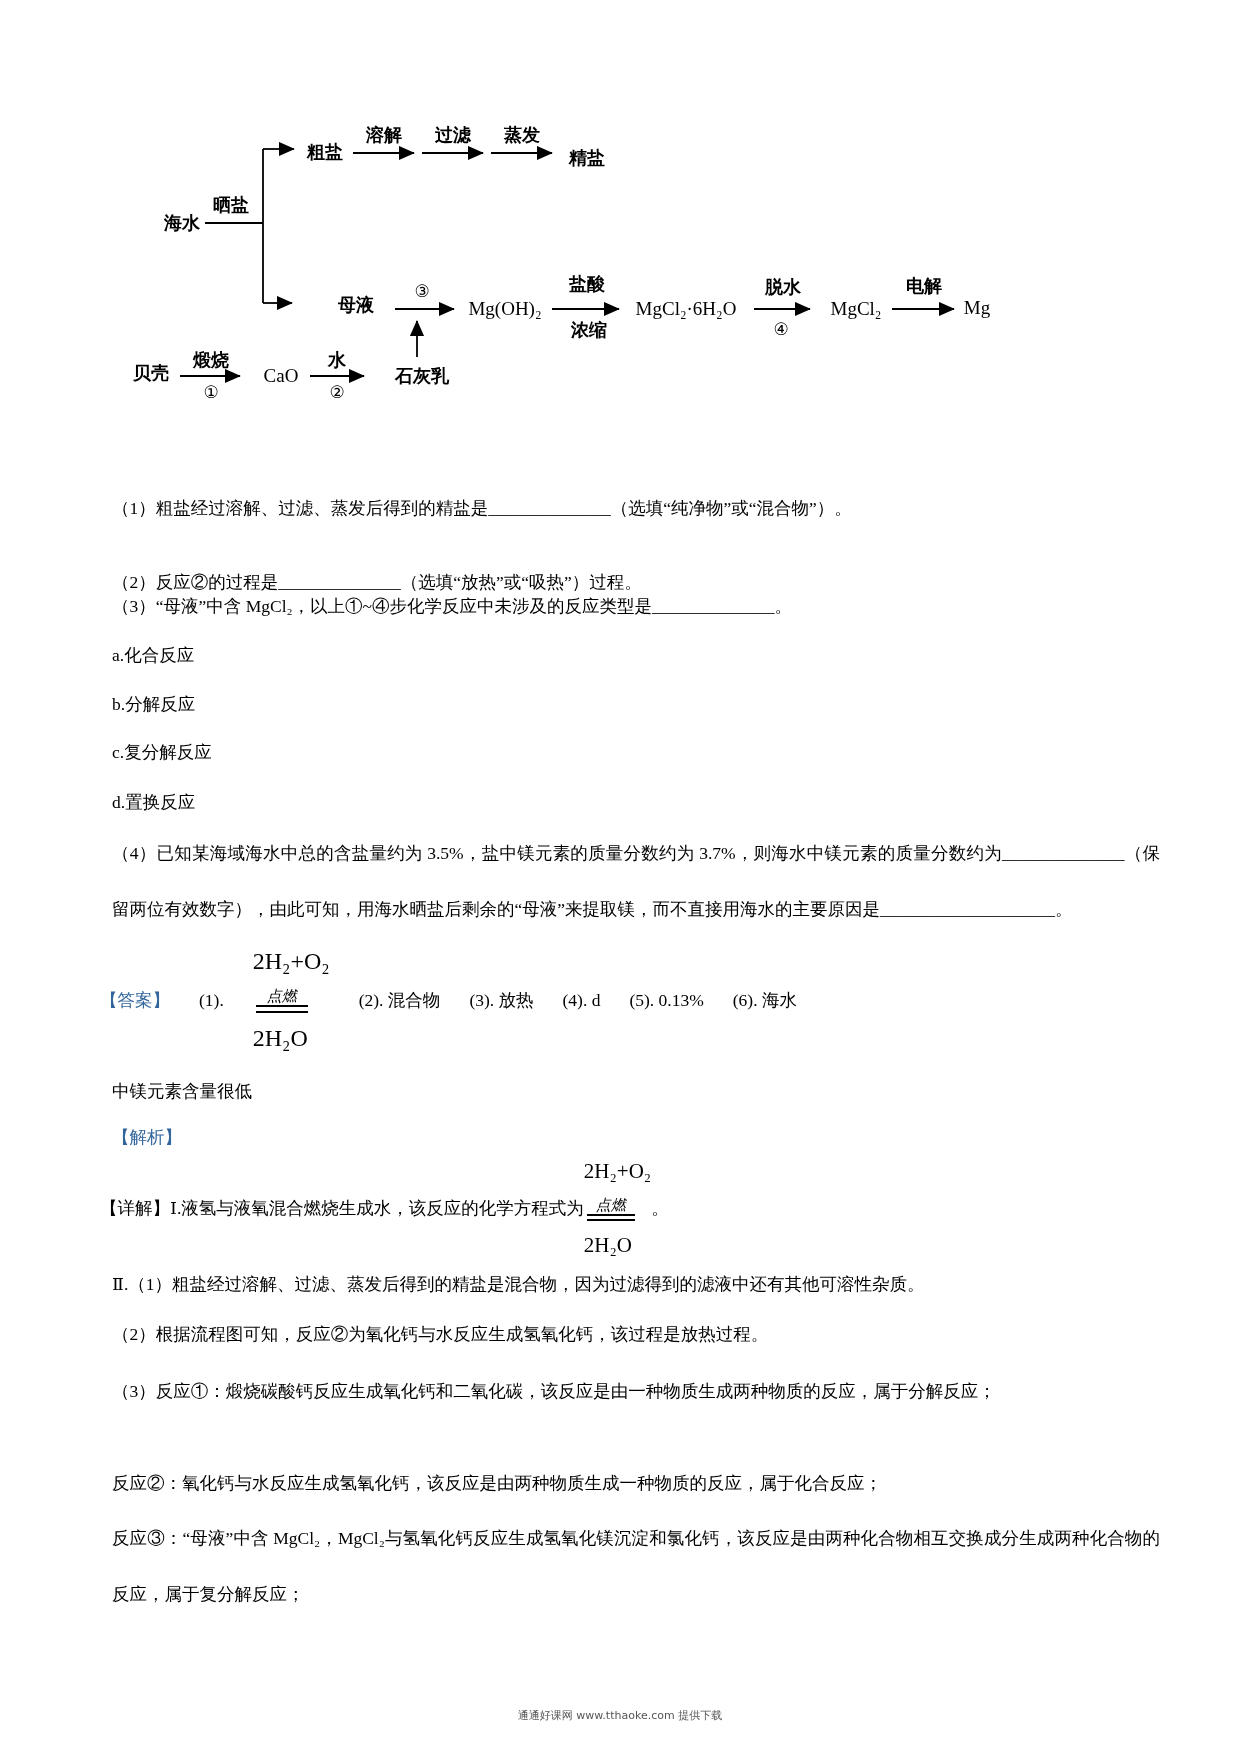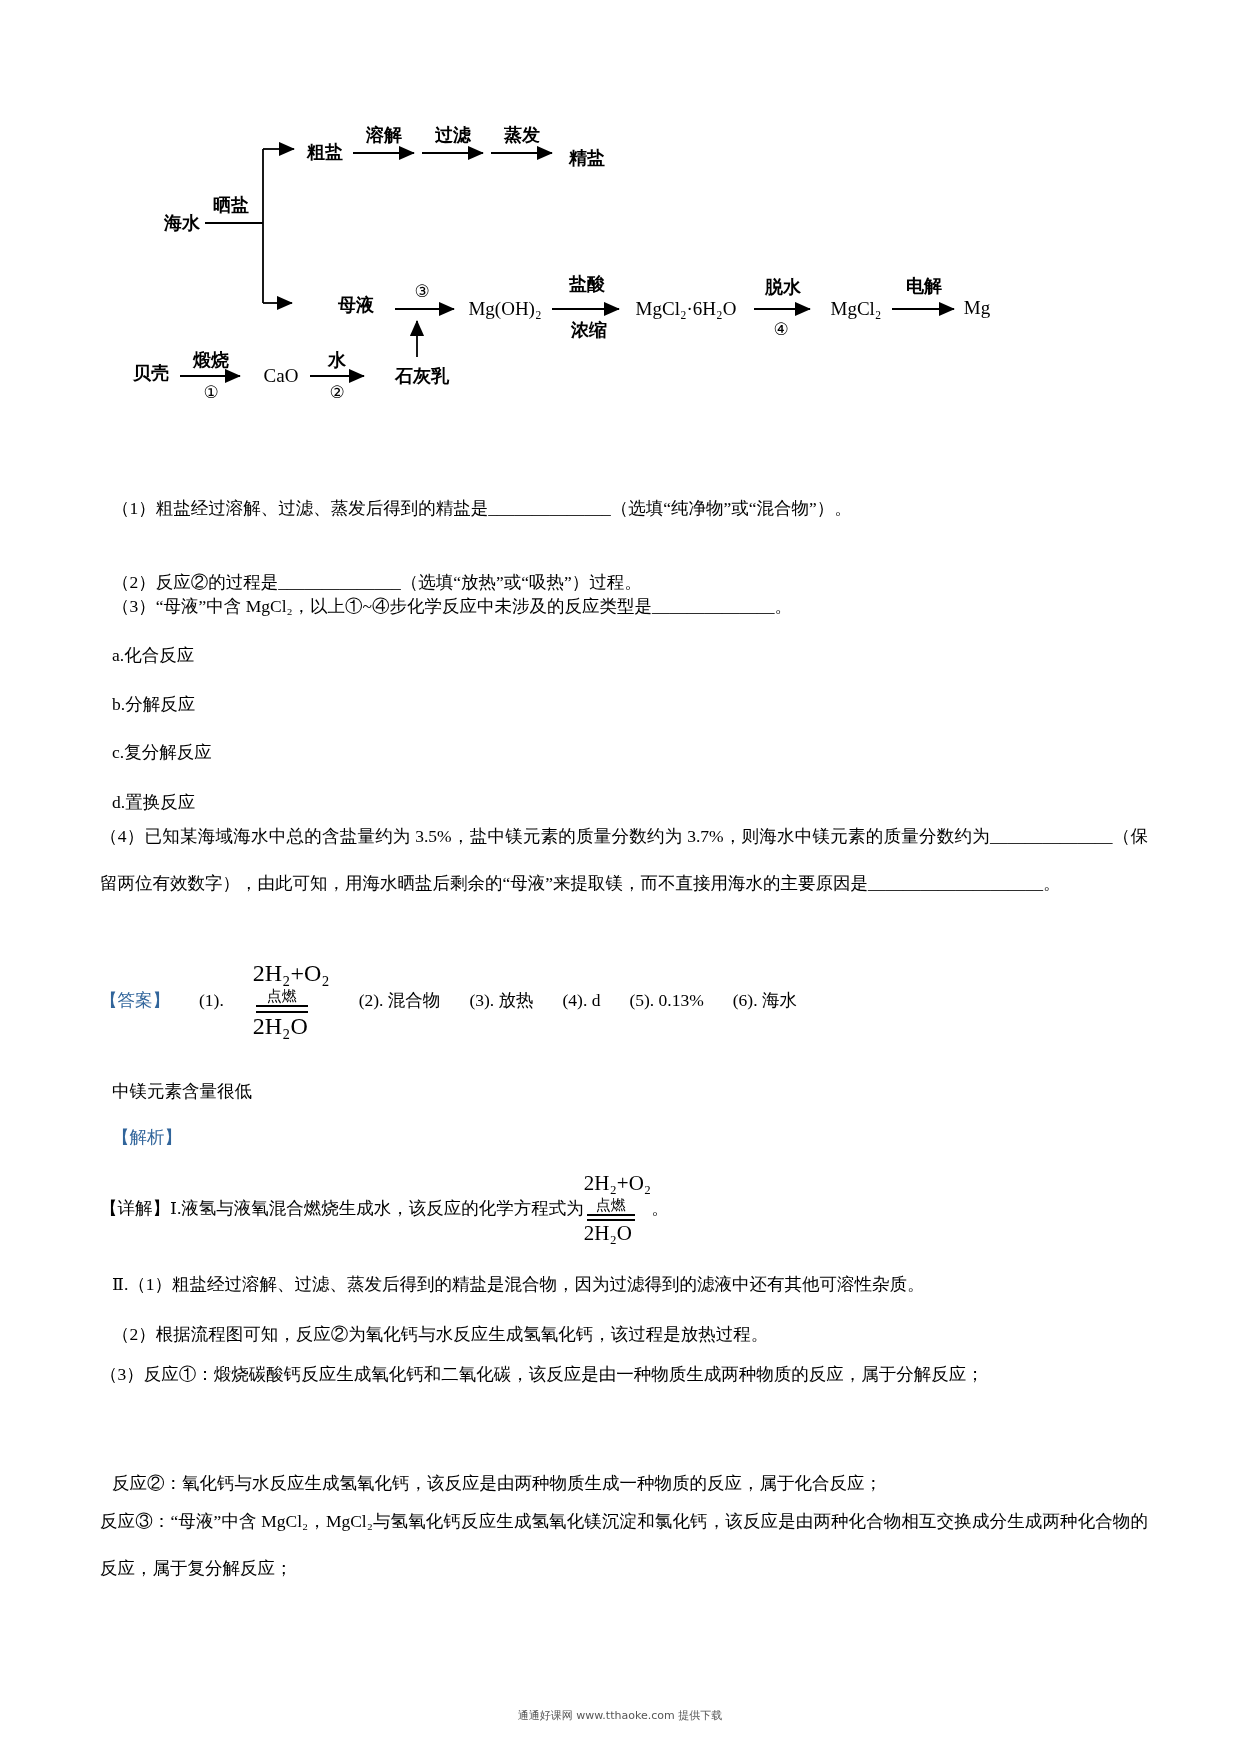--- a/index.html
+++ b/index.html
@@ -8,22 +8,22 @@
     font-family:"Liberation Serif","DejaVu Serif",serif;
     color:#000;
   }
   .page { position:relative; width:1240px; height:1754px; overflow:hidden; background:#fff; }
 
   .line {
     position:absolute; left:100px; width:1048px; margin:12px;
     font-size:17.5px; line-height:45px; white-space:nowrap;
   }
   .para {
-    position:absolute; left:100px; width:1048px; margin:0;
-    font-size:17.5px; line-height:47px; text-align:justify;
+    position:absolute; left:100px; width:1048px; margin:12px;
+    font-size:17.5px; line-height:56px; text-align:justify;
   }
   .blue { color:#31659B; }
 
   .flow { position:absolute; left:100px; top:85px; }
   .flow text { fill:#000; }
   .flow .cn { font-family:"DejaVu Sans","Liberation Sans",sans-serif; font-size:18px; font-weight:bold; }
   .flow .num { font-family:"DejaVu Sans","Liberation Sans",sans-serif; font-size:17px; font-weight:normal; }
   .flow .chem { font-family:"Liberation Serif","DejaVu Serif",serif; font-size:19px; }
   .flow line, .flow path.wire { stroke:#000; stroke-width:1.8; fill:none; }
 
@@ -31,21 +31,21 @@
     position:absolute; left:100px; top:965px; width:1075px; height:70px;
     display:flex; align-items:center; gap:29px; font-size:17.5px;
   }
   .detail-row {
     position:absolute; left:100px; top:1176px; width:1075px; height:64px;
     display:flex; align-items:center; font-size:17.5px;
   }
   .equation { display:inline-flex; align-items:flex-start; font-family:"Liberation Serif","DejaVu Serif",serif;flex-direction:column; }
   .eq-lg { font-size:24px; }
   .eq-md { font-size:21px; }
-  .eq-cond { display:inline-flex; flex-direction:column; align-items:center; margin:0 3px; }
+  .eq-cond { display:inline-flex; flex-direction:column; align-items:center; margin:12px 3px;font-style:italic; }
   .eq-cond .cond-text { font-size:15px; line-height:1.2; font-family:"DejaVu Sans","Liberation Sans",sans-serif; }
   .eq-lg .cond-line { width:52px; height:8px; border-top:2px solid #000; border-bottom:2px solid #000; box-sizing:border-box; }
   .eq-md .cond-line { width:48px; height:7px; border-top:2px solid #000; border-bottom:2px solid #000; box-sizing:border-box; }
 
   .footer {
     position:absolute; left:0; top:1708px; width:1240px;
     text-align:center; font-size:11px; color:#555;
     font-family:"DejaVu Sans","Liberation Sans",sans-serif;
   }
 </style>

